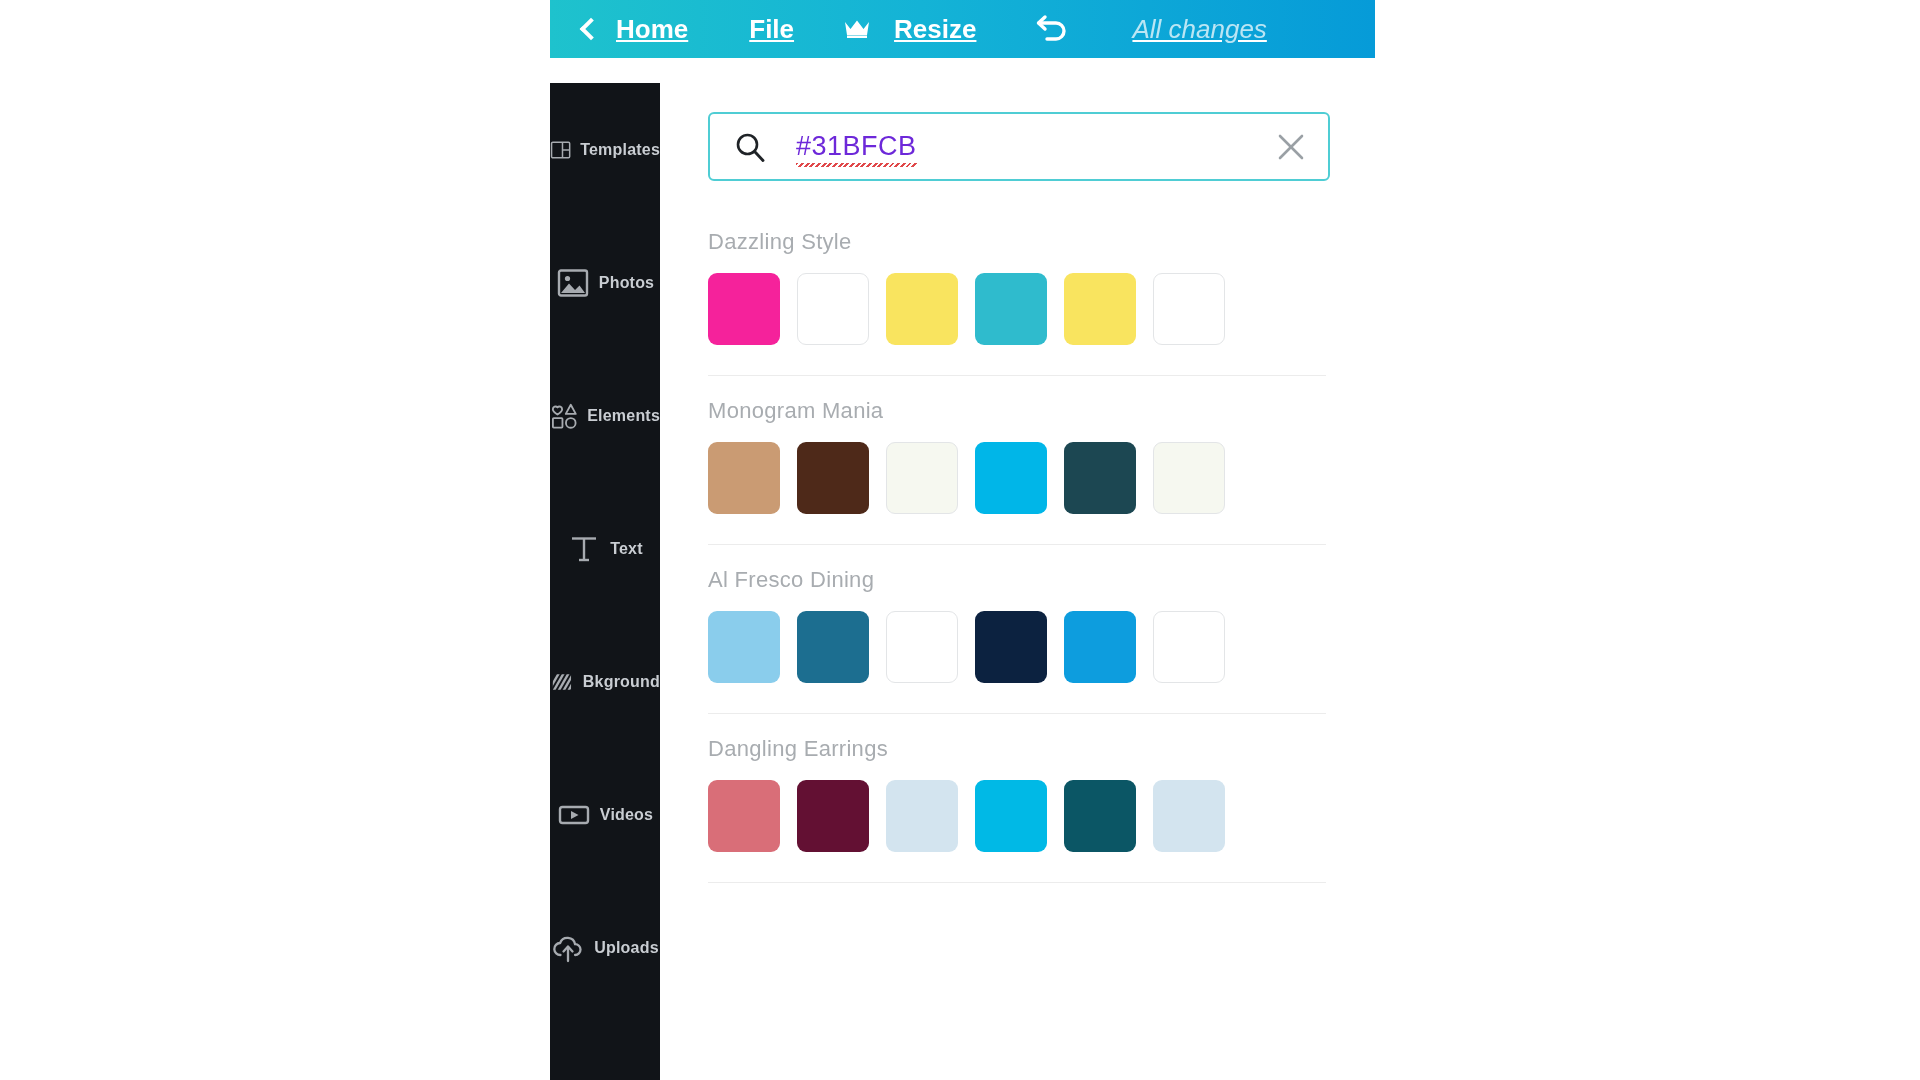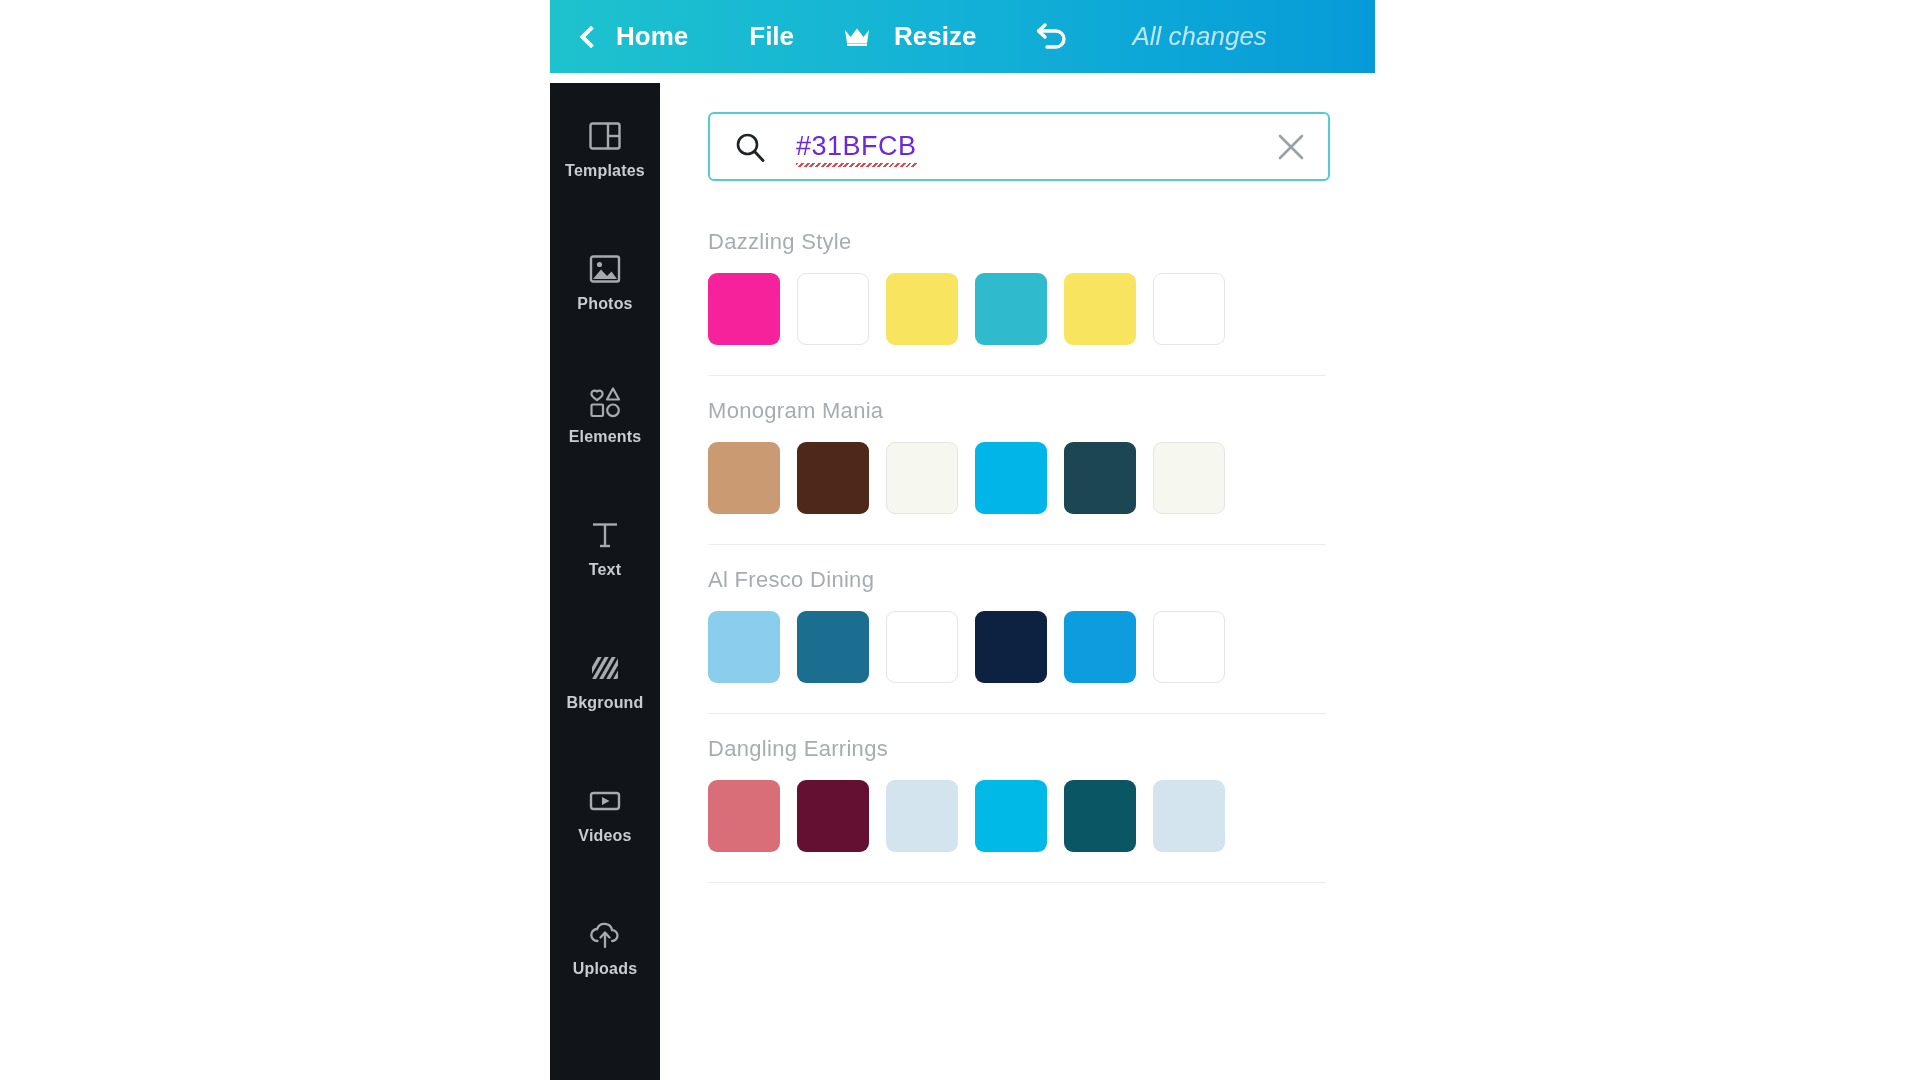--- a/index.html
+++ b/index.html
@@ -14,25 +14,26 @@
     position: absolute;
     left: 550px; top: 0;
     width: 825px; height: 1080px;
     background: #ffffff;
     overflow: hidden;
   }
 
   
   .topbar {
     position: absolute; left: 0; top: 0;
-    width: 825px; height: 73px;
+    width: 825px; height: 58px;
     background: linear-gradient(to right, #1ec2cd 0%, #14b3d6 45%, #069bd8 100%);
     display: flex; align-items: center;
     color: #ffffff;
     overflow: hidden;
+    text-decoration: underline;
   }
   .tb-item {
     display: flex; align-items: center;
     height: 83px;
     font-size: 26px; font-weight: bold;
     white-space: nowrap;
     color: #ffffff;
   }
   .tb-home { margin-left: 33px; gap: 13px; }
   .tb-file { margin-left: 61px; }
@@ -57,21 +58,21 @@
 
   
   .sidebar {
     position: absolute; left: 0; top: 83px;
     width: 110px; height: 997px;
     background: #111418;
     overflow: hidden;
   }
   .sb-item {
     width: 110px; height: 133px;
-    display: flex; flex-direction: column;
+    display: flex; flex-direction: row;
     align-items: center; justify-content: center;
     gap: 9px;
     color: #c9cdd2;
   }
   .sb-ico { width: 34px; height: 34px; display: block; opacity: .82; }
   .sb-label {
     font-size: 16px; font-weight: bold;
     color: #c9cdd2;
     letter-spacing: .2px;
   }

